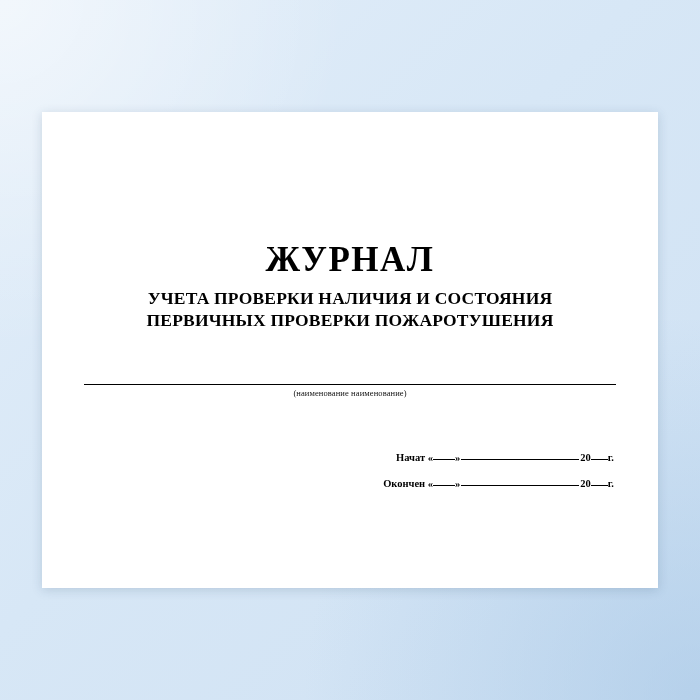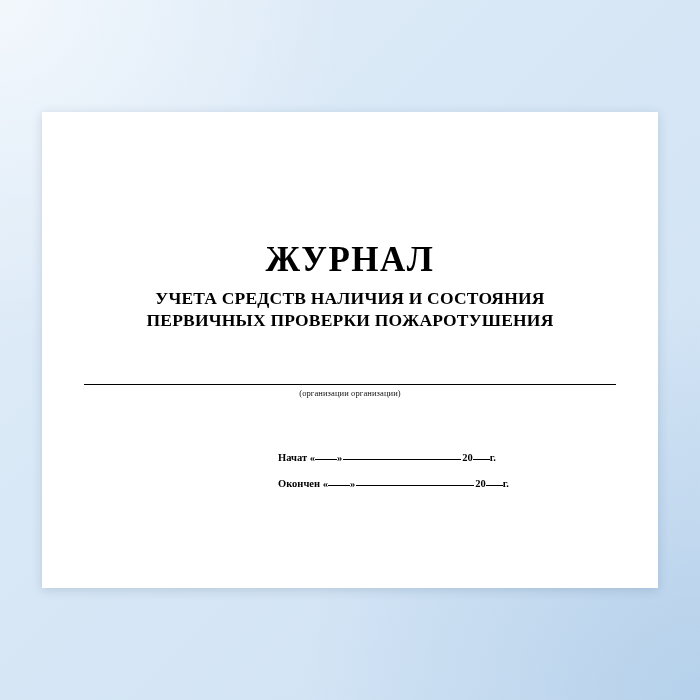--- a/index.html
+++ b/index.html
@@ -99,23 +99,24 @@
     text-align: center;
     font-family: "Liberation Serif", serif;
     font-size: 8.5px;
     color: #111;
     margin-top: 3px;
     letter-spacing: 0.1px;
   }
 
   .dates-block {
     position: absolute;
-    right: 60px;
+    right: 44px;
     top: 340px;
     width: 320px;
+    text-align: right;
   }
   .date-row {
     font-family: "Liberation Serif", serif;
     font-size: 10.5px;
     color: #000;
     line-height: 1.2;
     white-space: nowrap;
     margin-bottom: 13px;
   }
   .date-row:last-child { margin-bottom: 12px; }
@@ -158,28 +159,28 @@
 <div class="stage">
   <div class="bg-tint-tl"></div>
   <div class="bg-tint-br"></div>
 
   <div class="page">
     <div class="page-inner">
 
       <div class="title-block">
         <div class="title-main">ЖУРНАЛ</div>
         <div class="title-sub">
-          <span class="title-sub-line">УЧЕТА СРЕДСТВ НАЛИЧИЯ И СОСТОЯНИЯ</span>
+          <span class="title-sub-line">УЧЕТА ПРОВЕРКИ НАЛИЧИЯ И СОСТОЯНИЯ</span>
           <span class="title-sub-line">ПЕРВИЧНЫХ ПРОВЕРКИ ПОЖАРОТУШЕНИЯ</span>
         </div>
       </div>
 
       <div class="org-block">
         <div class="org-rule"></div>
-        <div class="org-caption">(организации организации)</div>
+        <div class="org-caption">(наименование наименование)</div>
       </div>
 
       <div class="dates-block">
 
         <div class="date-row">
           <span class="date-label">Начат</span>
           <span class="date-quote">«</span><span class="date-blank-small"></span><span class="date-quote">»</span><span class="date-blank-long"></span><span class="date-year">20</span><span class="date-blank-year"></span><span class="date-suffix">г.</span>
         </div>
 
         <div class="date-row">

